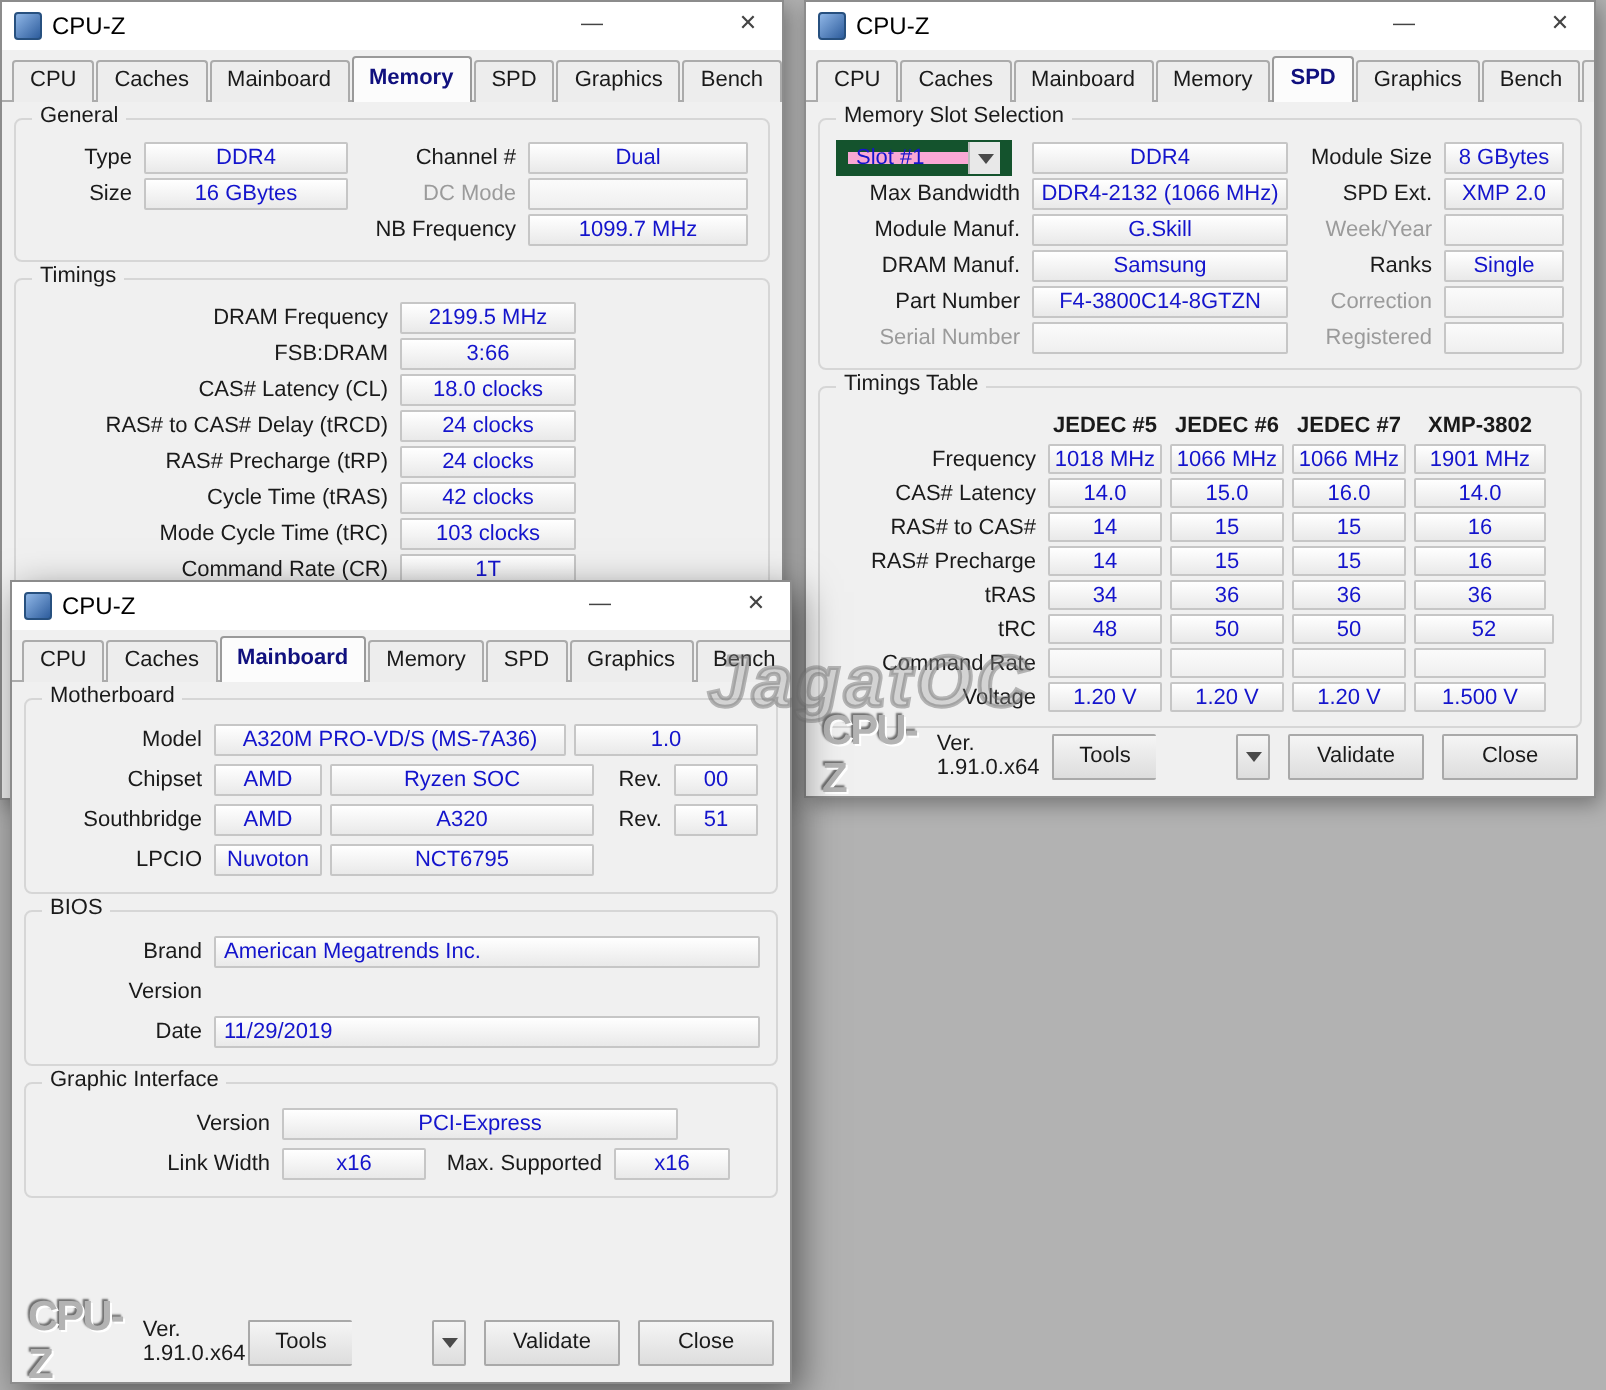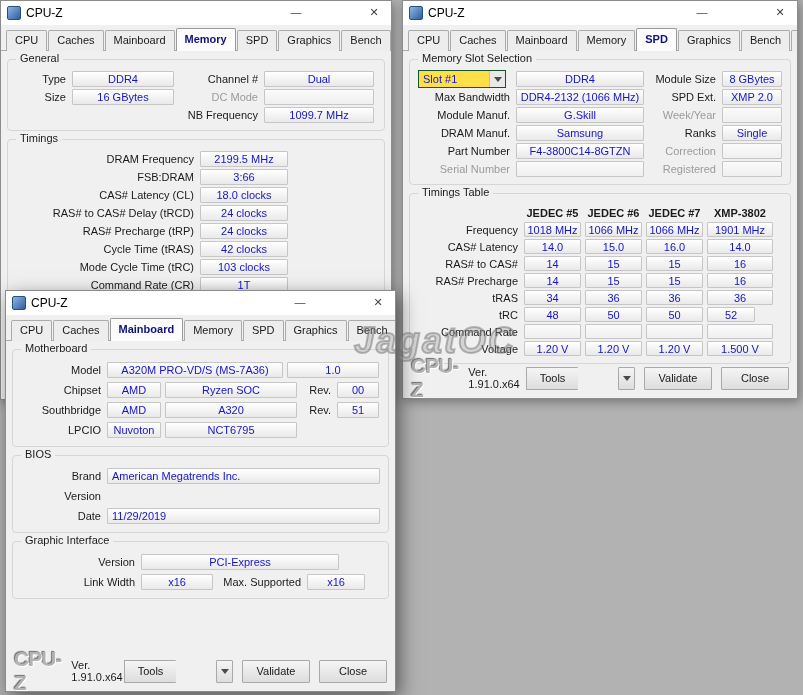--- a/index.html
+++ b/index.html
@@ -48,21 +48,21 @@
          color: #1414cc; white-space: nowrap; overflow: hidden; }
   .box.left { justify-content: flex-start; padding-left: 4px; }
   .box.empty { background: linear-gradient(#fbfbfb,#efefef); }
   .box.grow { flex: 1; }
   .gap4 { margin-right: 4px; }
   .spacer { flex: none; }
 
   .th { flex: none; text-align: center; font-weight: bold; white-space: nowrap; }
   .tcell { height: 15px; }
 
-  .combo { width: 88px; height: 18px; flex: none; background: #fde047; border: 1px solid #14532d; display: flex; align-items: center; }
+  .combo { width: 88px; height: 18px; flex: none; background: #f9a8d4; border: 6px solid #14532d; display: flex; align-items: center; }
   .combo .val { flex: 1; padding-left: 4px; color: #1414cc; white-space: nowrap; }
   .combo .arrow { width: 16px; height: 16px; border-left: 1px solid #bdbdbd; background: #e8e8e8;
                   display: flex; align-items: center; justify-content: center; }
   .tri { display: inline-block; width: 0; height: 0; border: 4px solid transparent; border-top: 5px solid #4a4a4a; margin-top: 5px; }
 
   .footer { position: absolute; left: 8px; right: 8px; bottom: 8px; height: 24px; display: flex; align-items: center; }
   .cpuz-logo { font-size: 21px; font-weight: 900; letter-spacing: -1px; color: #b3b3b3;
                text-shadow: 1px 1px 0 #ffffff, -1px -1px 1px #6e6e6e; margin-right: 10px; }
   .ver { color: #1a1a1a; }
   .btn { height: 23px; min-width: 68px; padding: 0 6px; flex: none; display: flex; align-items: center; justify-content: center;
@@ -265,21 +265,21 @@
         <span class="box tcell gap4" style="width:57px">34</span>
         <span class="box tcell gap4" style="width:57px">36</span>
         <span class="box tcell gap4" style="width:57px">36</span>
         <span class="box tcell" style="width:66px">36</span>
       </div>
       <div class="frow t">
         <span class="lbl" style="width:106px">tRC</span>
         <span class="box tcell gap4" style="width:57px">48</span>
         <span class="box tcell gap4" style="width:57px">50</span>
         <span class="box tcell gap4" style="width:57px">50</span>
-        <span class="box tcell" style="width:48px">52</span>
+        <span class="box tcell" style="width:70px">52</span>
       </div>
       <div class="frow t">
         <span class="lbl" style="width:106px">Command Rate</span>
         <span class="box tcell gap4 empty" style="width:57px"></span>
         <span class="box tcell gap4 empty" style="width:57px"></span>
         <span class="box tcell gap4 empty" style="width:57px"></span>
         <span class="box tcell empty" style="width:66px"></span>
       </div>
       <div class="frow t">
         <span class="lbl" style="width:106px">Voltage</span>

